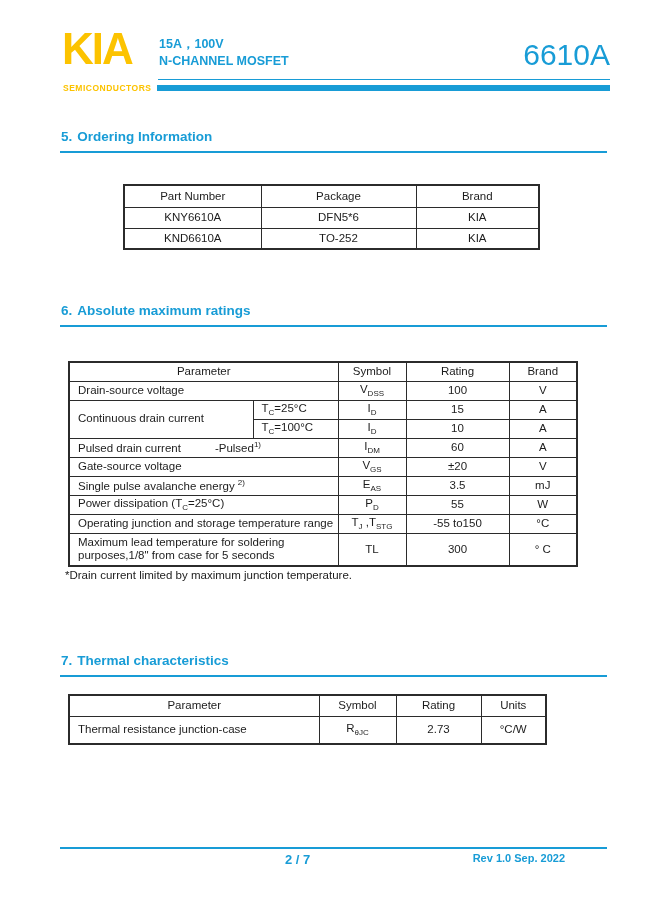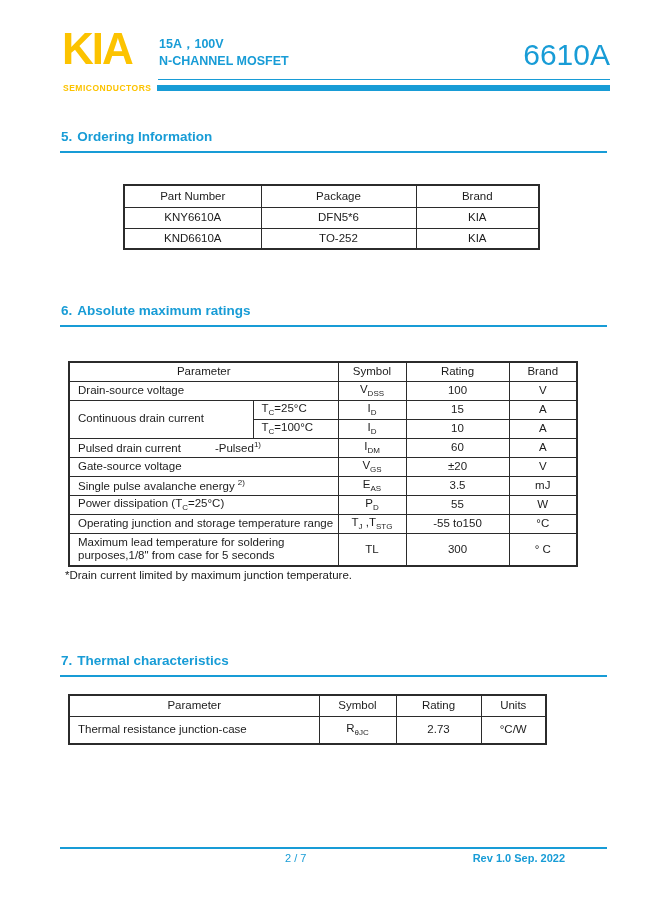--- a/index.html
+++ b/index.html
@@ -32,21 +32,21 @@
   sub { font-size:8px; letter-spacing:0; }
   sup { font-size:8px; vertical-align:5px; }
   .gap { margin-left:34px; }
   .block { display:block; }
 
   .note { position:absolute; left:393px; top:338px; font-size:11px; color:var(--ink); }
   .footnote { position:absolute; left:65px; top:569px; font-size:11.5px; color:var(--ink); }
 
   
   .footer-line { position:absolute; left:60px; top:847px; width:547px; height:2px; background:var(--accent); }
-  .footer-page { position:absolute; left:285px; top:852px; font-size:11px; font-weight:normal; color:var(--accent); }
+  .footer-page { position:absolute; left:285px; top:852px; font-size:13px; font-weight:bold; color:var(--accent); }
   .footer-rev  { position:absolute; right:84px; top:852px; font-size:11px; font-weight:bold; color:var(--accent); }
 </style>
 </head>
 <body>
 
 <div class="page">
 
   <div class="logo">KIA</div>
   <div class="logo-sub">SEMICONDUCTORS</div>
   <div class="spec">

